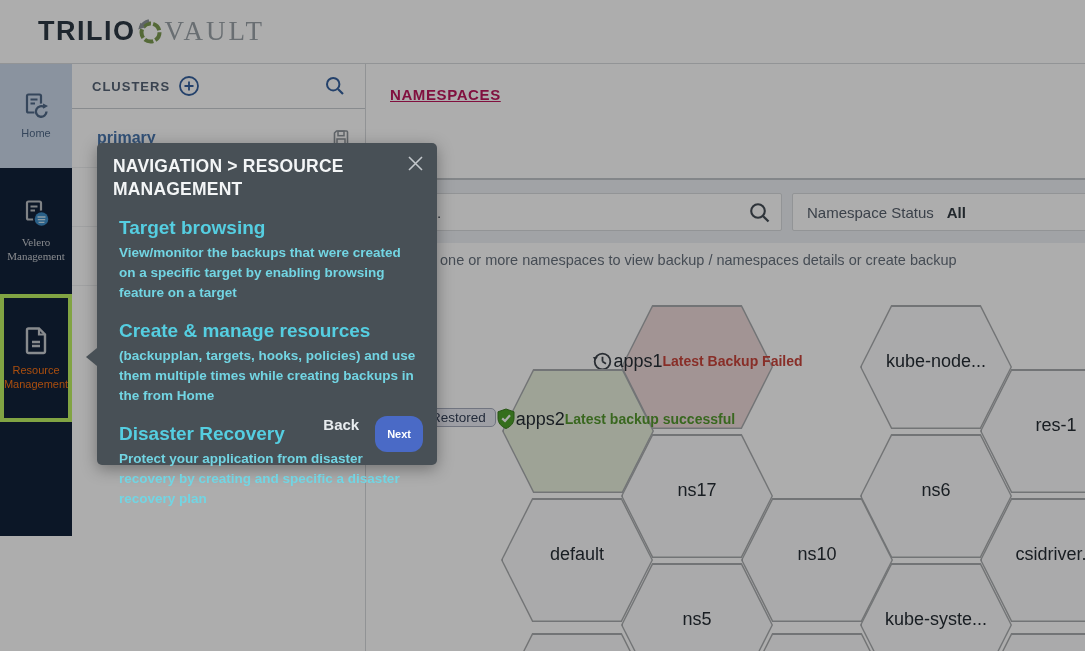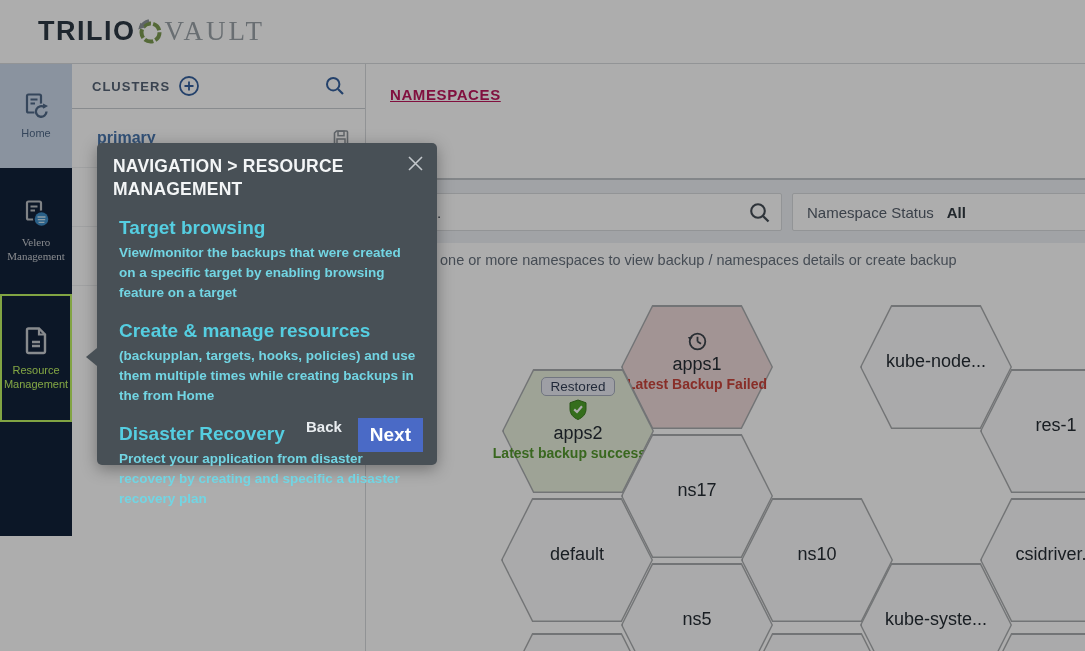--- a/index.html
+++ b/index.html
@@ -12,21 +12,21 @@
   .brand-trilio { font-size:27px; font-weight:700; color:#2d3944; letter-spacing:1.5px; }
   .brand-ring { margin:2px 1px 0 1px; display:inline-flex; }
   .brand-vault { font-size:27px; font-weight:400; color:#9ba3a9; letter-spacing:3px;font-family:Liberation Serif, serif; }
 
   
   .sidebar { position:absolute; left:0; top:64px; width:72px; height:472px; background:#13223a; z-index:2; }
   .tile { width:72px; display:flex; flex-direction:column; align-items:center; justify-content:center; text-align:center; }
   .tile-label { font-size:11px; line-height:14px; margin-top:6px; }
   .tile-home { height:104px; background:#ccd9ea; color:#4e6787; }
   .tile-velero { height:126px; background:#13223a; color:#c9cdd2;font-family:Liberation Serif, serif; }
-  .tile-rm { height:128px; background:#13223a; color:#bef264; position:relative; z-index:60; border:2px solid #bef264;text-align:center; }
+  .tile-rm { height:128px; background:#13223a; color:#f97316; position:relative; z-index:60; border:4px solid #bef264;text-align:center; }
 
   
   .clusters { position:absolute; left:72px; top:64px; width:294px; height:587px; background:#fff; border-right:1px solid #d6d9dc; z-index:2; }
   .clusters-header { height:45px; border-bottom:1px solid #c9cdd1; display:flex; align-items:center; padding:0 20px; }
   .clusters-title { font-size:13px; font-weight:700; color:#566476; letter-spacing:1px; }
   .clusters-add { margin-left:8px; display:inline-flex; }
   .clusters-spacer { flex:1; }
   .cluster-row { height:59px; border-bottom:1px solid #edeff1; display:flex; align-items:center; padding:0 15px 0 25px; font-size:16px; color:#333c46; }
   .cluster-row.primary { color:#4a78b0; font-weight:700; }
   .cluster-row .row-spacer { flex:1; }
@@ -44,21 +44,21 @@
   .help-text { position:absolute; left:74px; top:188px; font-size:14.5px; color:#67717d; }
 
   
   .hex-layer { position:absolute; inset:0; z-index:3; pointer-events:none; }
   .hex { position:absolute; width:152px; height:124px; pointer-events:auto; }
   .hx-b, .hx-f { position:absolute; clip-path:polygon(20.5% 0,79.5% 0,100% 50%,79.5% 100%,20.5% 100%,0 50%); }
   .hx-b { inset:0; background:#a9acae; }
   .hx-f { inset:1.5px; background:#fbfbfc; }
   .hex--failed .hx-f { background:#efdbdb; }
   .hex--restored .hx-f { background:#e9f1de; }
-  .hx-c { position:absolute; inset:0; display:flex; flex-direction:column; align-items:center; justify-content:center; transform:translateY(-6px); }
+  .hx-c { position:absolute; inset:0; display:flex; flex-direction:row; align-items:center; justify-content:center; transform:translateY(-6px); }
   .hex--restored .hx-c { transform:translateY(-12px); }
   .hx-label { font-size:18px; color:#262d34; line-height:23px; white-space:nowrap; }
   .hx-sub { font-size:14px; font-weight:700; line-height:17px; white-space:nowrap; }
   .sub-fail { color:#c9453c; }
   .sub-ok { color:#55992f; }
   .hx-badge { font-size:13.5px; color:#333f56; background:#e9ebf4; border:1px solid #a7adbd; border-radius:5px; padding:1px 9px; margin-bottom:3px; }
   .hx-icon { display:inline-flex; margin-bottom:1px; }
   .hex-0{left:621px;top:305px}.hex-1{left:502px;top:369px}.hex-2{left:741px;top:369px}
   .hex-3{left:860px;top:305px}.hex-4{left:980px;top:369px}.hex-5{left:621px;top:434px}
   .hex-6{left:860px;top:434px}.hex-7{left:501px;top:498px}.hex-8{left:741px;top:498px}
@@ -72,21 +72,21 @@
   .popover { position:absolute; left:97px; top:143px; width:340px; height:322px; background:#485056; border-radius:5px; z-index:70; box-shadow:0 4px 16px rgba(0,0,0,.35); }
   .pop-arrow { position:absolute; left:-11px; top:205px; width:0; height:0; border-top:9px solid transparent; border-bottom:9px solid transparent; border-right:11px solid #485056; }
   .pop-title { margin:12px 44px 0 16px; font-size:17.5px; line-height:22.5px; font-weight:700; color:#f3f5f6; letter-spacing:.2px; }
   .pop-close { position:absolute; top:12px; right:13px; width:17px; height:17px; display:flex; align-items:center; justify-content:center; cursor:pointer; }
   .pop-section { margin:17px 16px 0 22px; }
   .pop-section:first-of-type { margin-top:21px; }
   .pop-h { font-size:19px; font-weight:700; color:#55cee1; margin-bottom:4px; }
   .pop-p { font-size:13.5px; line-height:20px; font-weight:700; color:#72d5e3; width:302px; }
   .pop-footer { position:absolute; bottom:13px; right:14px; display:flex; gap:16px; }
   .back-btn { font-size:15px; font-weight:600; color:#e8ecef; cursor:pointer; }
-  .next-btn { background:#4a6ac6; color:#fff; font-size:19px; font-weight:700; padding:6px 12px; border-radius:0; border:none; cursor:pointer; }
+  .next-btn { background:#4a6ac6; color:#fff; font-size:11px; font-weight:700; padding:12px 12px; border-radius:12px; border:none; cursor:pointer; }
 
   svg { display:block; }
 </style>
 </head>
 <body>
 
 <div class="header">
   <div class="brand">
     <span class="brand-trilio">TRILIO</span>
     <span class="brand-ring">
@@ -241,20 +241,27 @@
         <span class="hx-label">res-1</span>
       </div>
   </div>
   <div class="hex hex-5">
     <div class="hx-b"></div>
       <div class="hx-f"></div>
     <div class="hx-c">
         <span class="hx-label">ns17</span>
       </div>
   </div>
+  <div class="hex hex-6">
+    <div class="hx-b"></div>
+      <div class="hx-f"></div>
+    <div class="hx-c">
+        <span class="hx-label">ns6</span>
+      </div>
+  </div>
   <div class="hex hex-7">
     <div class="hx-b"></div>
       <div class="hx-f"></div>
     <div class="hx-c">
         <span class="hx-label">default</span>
       </div>
   </div>
   <div class="hex hex-8">
     <div class="hx-b"></div>
       <div class="hx-f"></div>

